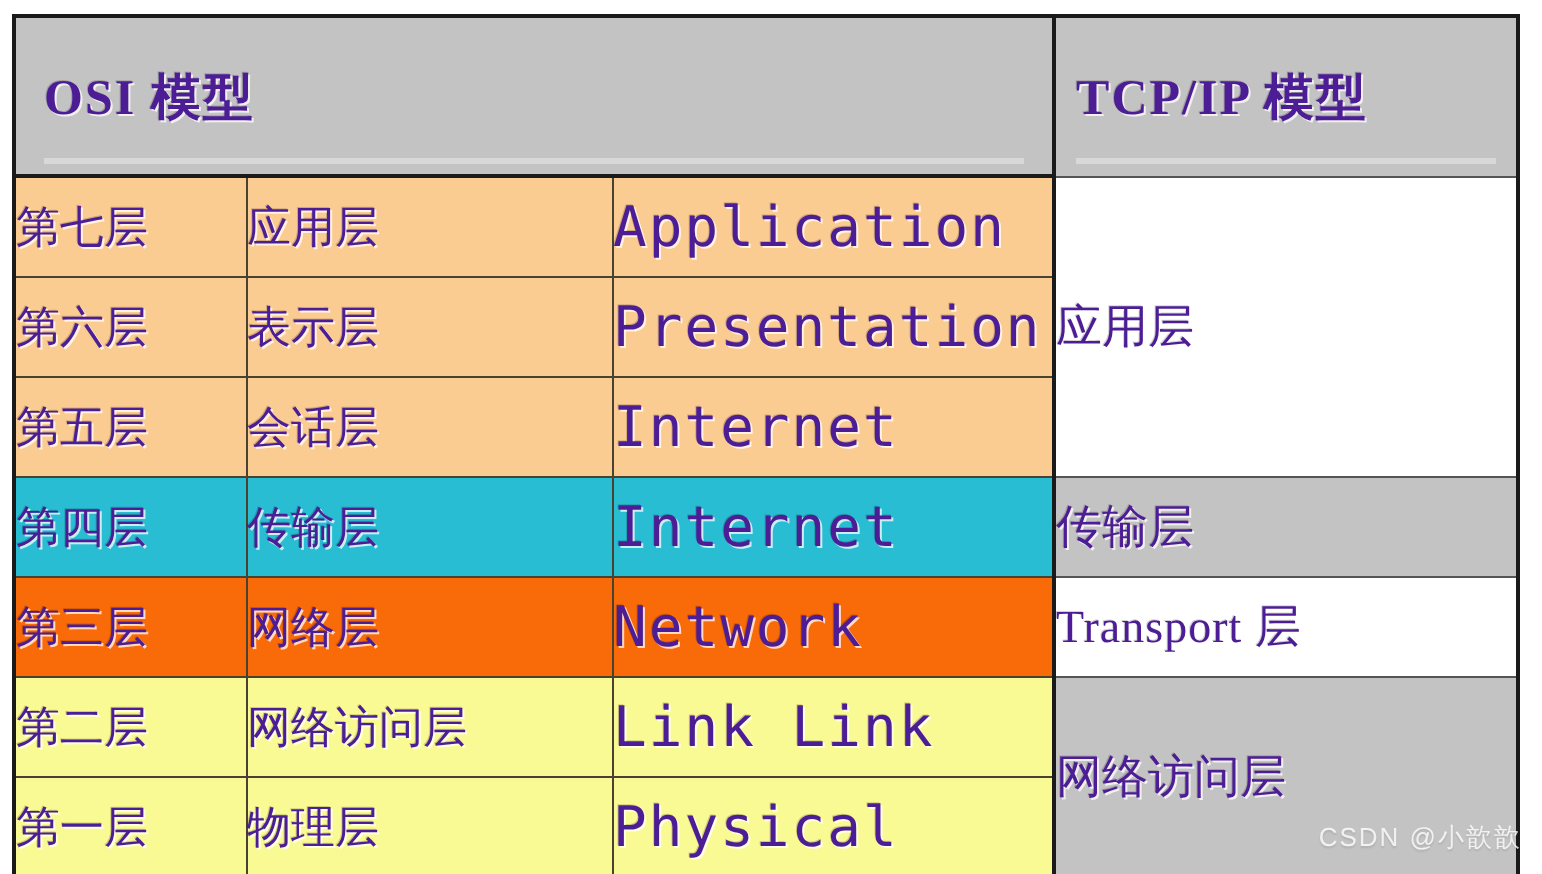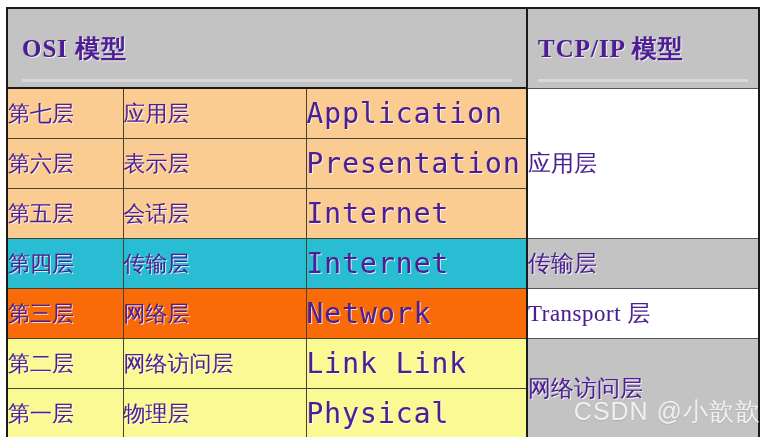--- a/index.html
+++ b/index.html
@@ -88,21 +88,21 @@
   .tcp-cell.mono-mix {
     font-family: "Liberation Serif", "DejaVu Serif", serif;
     letter-spacing: 0.5px;
   }
 
   
   #watermark {
     position: absolute;
     right: 10px;
     bottom: 9px;
-    font-size: 25px;
+    font-size: 13px;
     color: rgba(255,255,255,0.80);
     letter-spacing: 1px;
     font-family: "Liberation Sans", sans-serif;
     white-space: nowrap;
     pointer-events: none;
     text-shadow: 0 1px 1px rgba(0,0,0,0.10);
   }
 </style>
 </head>
 <body>

